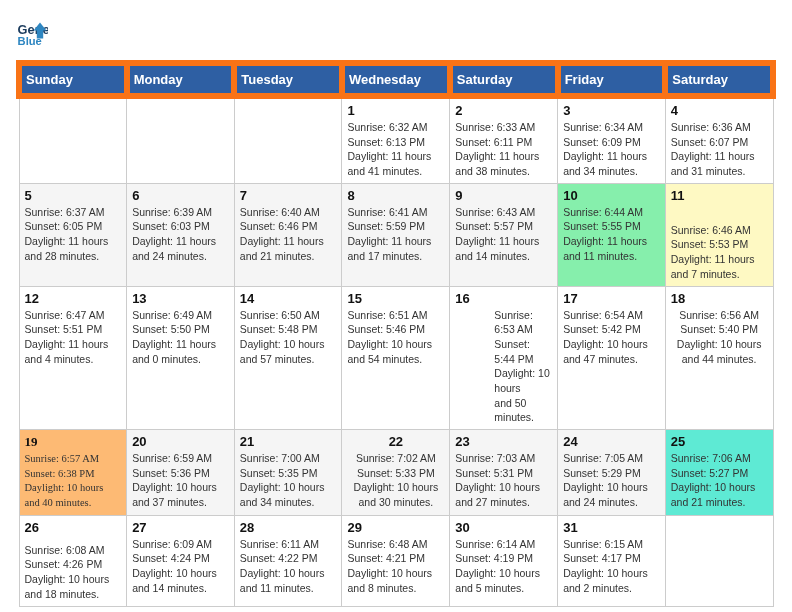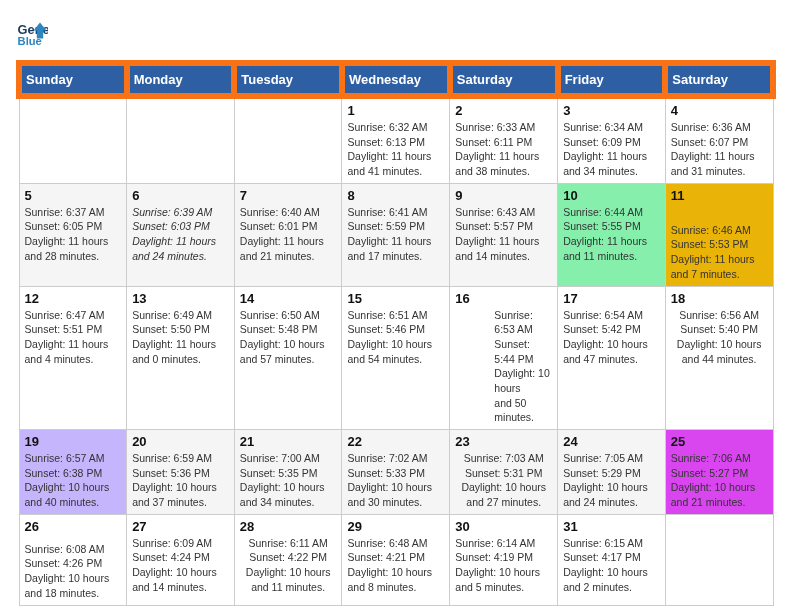--- a/index.html
+++ b/index.html
@@ -147,29 +147,29 @@
       <tr>
         <td style="background: rgb(245, 245, 245);">
           <span class="day-number">5</span>
           <div class="day-info" style="white-space: pre-line;">Sunrise: 6:37 AM
 Sunset: 6:05 PM
 Daylight: 11 hours
 and 28 minutes.</div>
         </td>
         <td style="background: rgb(245, 245, 245);">
           <span class="day-number">6</span>
-          <div class="day-info" style="white-space: pre-line; font-style: italic;">Sunrise: 6:39 AM
+          <div class="day-info" style="white-space: pre-line;">Sunrise: 6:39 AM
 Sunset: 6:03 PM
 Daylight: 11 hours
 and 24 minutes.</div>
         </td>
         <td style="background: rgb(245, 245, 245);">
           <span class="day-number">7</span>
           <div class="day-info" style="white-space: pre-line;">Sunrise: 6:40 AM
-Sunset: 6:01 PM
+Sunset: 6:46 PM
 Daylight: 11 hours
 and 21 minutes.</div>
         </td>
         <td style="background: rgb(245, 245, 245);">
           <span class="day-number">8</span>
           <div class="day-info" style="white-space: pre-line;">Sunrise: 6:41 AM
 Sunset: 5:59 PM
 Daylight: 11 hours
 and 17 minutes.</div>
         </td>
@@ -180,21 +180,21 @@
 Daylight: 11 hours
 and 14 minutes.</div>
         </td>
         <td style="background: #86efac;">
           <span class="day-number">10</span>
           <div class="day-info" style="white-space: pre-line;">Sunrise: 6:44 AM
 Sunset: 5:55 PM
 Daylight: 11 hours
 and 11 minutes.</div>
         </td>
-        <td style="background: #eab308;">
+        <td style="background: #fef9c3;">
           <span class="day-number">11</span>
           <div class="day-info" style="white-space: pre-line; margin-top: 20px;">Sunrise: 6:46 AM
 Sunset: 5:53 PM
 Daylight: 11 hours
 and 7 minutes.</div>
         </td>
       </tr>
       <tr>
         <td>
           <span class="day-number">12</span>
@@ -240,63 +240,63 @@
         </td>
         <td>
           <span class="day-number">18</span>
           <div class="day-info" style="white-space: pre-line; text-align: center;">Sunrise: 6:56 AM
 Sunset: 5:40 PM
 Daylight: 10 hours
 and 44 minutes.</div>
         </td>
       </tr>
       <tr>
-        <td style="background: #c4b5fd;">
+        <td style="background: #fdba74; font-family: Liberation Serif, serif;">
           <span class="day-number">19</span>
           <div class="day-info" style="white-space: pre-line;">Sunrise: 6:57 AM
 Sunset: 6:38 PM
 Daylight: 10 hours
 and 40 minutes.</div>
         </td>
         <td style="background: rgb(245, 245, 245);">
           <span class="day-number">20</span>
           <div class="day-info" style="white-space: pre-line;">Sunrise: 6:59 AM
 Sunset: 5:36 PM
 Daylight: 10 hours
 and 37 minutes.</div>
         </td>
         <td style="background: rgb(245, 245, 245);">
           <span class="day-number">21</span>
           <div class="day-info" style="white-space: pre-line;">Sunrise: 7:00 AM
 Sunset: 5:35 PM
 Daylight: 10 hours
 and 34 minutes.</div>
         </td>
-        <td style="background: rgb(245, 245, 245);">
+        <td style="background: rgb(245, 245, 245); text-align: center;">
           <span class="day-number">22</span>
           <div class="day-info" style="white-space: pre-line;">Sunrise: 7:02 AM
 Sunset: 5:33 PM
 Daylight: 10 hours
 and 30 minutes.</div>
         </td>
         <td style="background: rgb(245, 245, 245);">
           <span class="day-number">23</span>
-          <div class="day-info" style="white-space: pre-line; text-align: center;">Sunrise: 7:03 AM
+          <div class="day-info" style="white-space: pre-line;">Sunrise: 7:03 AM
 Sunset: 5:31 PM
 Daylight: 10 hours
 and 27 minutes.</div>
         </td>
         <td style="background: rgb(245, 245, 245);">
           <span class="day-number">24</span>
           <div class="day-info" style="white-space: pre-line;">Sunrise: 7:05 AM
 Sunset: 5:29 PM
 Daylight: 10 hours
 and 24 minutes.</div>
         </td>
-        <td style="background: #d946ef;">
+        <td style="background: #5eead4;">
           <span class="day-number">25</span>
           <div class="day-info" style="white-space: pre-line;">Sunrise: 7:06 AM
 Sunset: 5:27 PM
 Daylight: 10 hours
 and 21 minutes.</div>
         </td>
       </tr>
       <tr>
         <td>
           <span class="day-number">26</span>
@@ -307,21 +307,21 @@
         </td>
         <td>
           <span class="day-number">27</span>
           <div class="day-info" style="white-space: pre-line;">Sunrise: 6:09 AM
 Sunset: 4:24 PM
 Daylight: 10 hours
 and 14 minutes.</div>
         </td>
         <td>
           <span class="day-number">28</span>
-          <div class="day-info" style="white-space: pre-line; text-align: center;">Sunrise: 6:11 AM
+          <div class="day-info" style="white-space: pre-line;">Sunrise: 6:11 AM
 Sunset: 4:22 PM
 Daylight: 10 hours
 and 11 minutes.</div>
         </td>
         <td>
           <span class="day-number">29</span>
           <div class="day-info" style="white-space: pre-line;">Sunrise: 6:48 AM
 Sunset: 4:21 PM
 Daylight: 10 hours
 and 8 minutes.</div>

